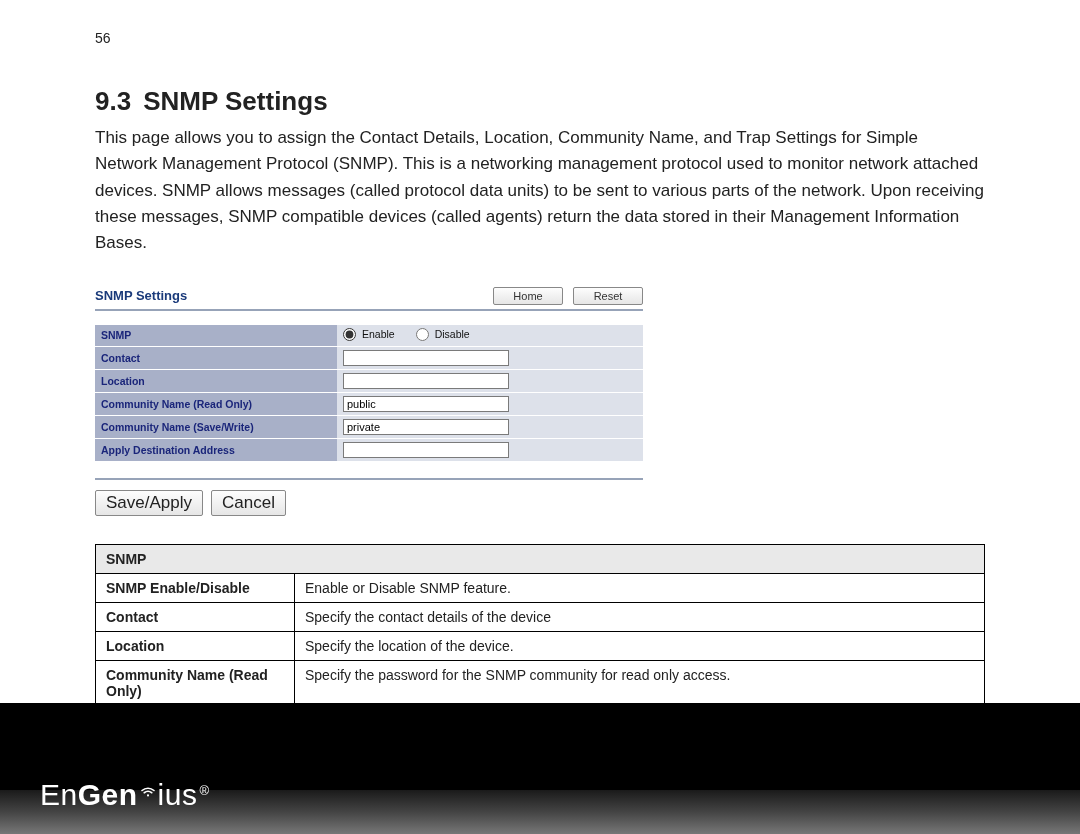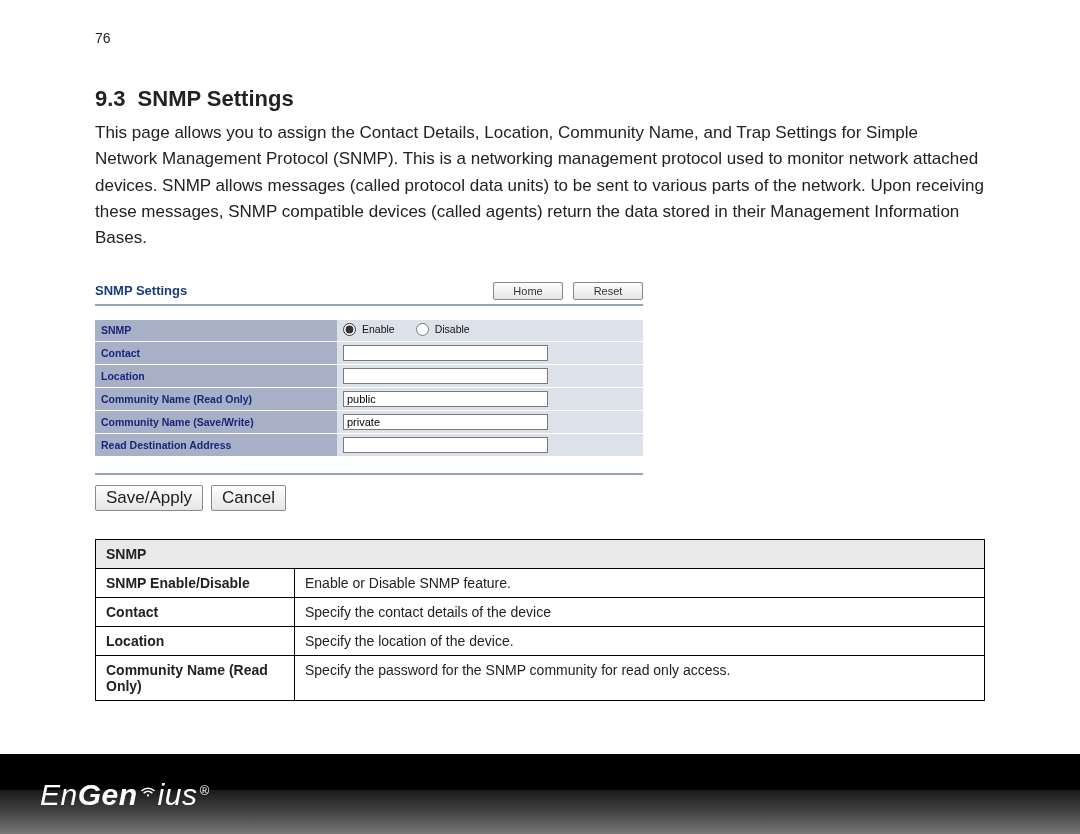--- a/index.html
+++ b/index.html
@@ -14,21 +14,21 @@
   }
   .page {
     padding: 30px 95px 0 95px;
     box-sizing: border-box;
   }
   .page-number {
     font-size: 14px;
     margin-bottom: 40px;
   }
   .section-heading {
-    font-size: 22px;
+    font-size: 26px;
     font-weight: 700;
     margin: 0 0 8px 0;
   }
   .section-heading .num { margin-right: 12px; }
   .intro {
     font-size: 17px;
     line-height: 1.55;
     margin: 0 0 30px 0;
   }
 
@@ -81,21 +81,21 @@
     width: 230px;
     padding: 4px 6px;
     border-bottom: 1px solid #fff;
   }
   table.form .val {
     background: #dde1ea;
     padding: 3px 6px;
     color: #111;
   }
   table.form .val input[type=text] {
-    width: 205px;
+    width: 166px;
     font-size: 11px;
     padding: 1px 3px;
     border: 1px solid #7a7a7a;
     background: #fff;
     font-family: Verdana, Arial, sans-serif;
     box-sizing: border-box;
   }
   table.form .val .radio-wrap {
     display: inline-flex;
     align-items: flex-start;
@@ -143,24 +143,23 @@
     width: 178px;
     font-weight: 700;
   }
 
   
   .footer {
     position: absolute;
     left: 0;
     right: 0;
     bottom: 0;
-    height: 80px;
+    height: 131px;
     background: #000;
     overflow: hidden;
-    font-style: italic;
   }
   .footer .fade {
     position: absolute;
     left: 0; right: 0; bottom: 0;
     height: 44px;
     background: linear-gradient(#1a1a1a, #444, #777);
   }
   .footer .logo {
     position: absolute;
     left: 40px;
@@ -184,21 +183,21 @@
     font-size: 13px;
     position: relative;
     top: -14px;
     left: 2px;
   }
 </style>
 </head>
 <body>
 
 <div class="page">
-  <div class="page-number">76</div>
+  <div class="page-number">56</div>
 
   <h2 class="section-heading">
     <span class="num">9.3</span><span>SNMP Settings</span>
   </h2>
 
   <p class="intro">This page allows you to assign the Contact Details, Location, Community Name, and Trap Settings for Simple Network Management Protocol (SNMP). This is a networking management protocol used to monitor network attached devices. SNMP allows messages (called protocol data units) to be sent to various parts of the network. Upon receiving these messages, SNMP compatible devices (called agents) return the data stored in their Management Information Bases.</p>
 
   <div class="settings-panel">
     <div class="settings-header">
       <div class="settings-title">SNMP Settings</div>
@@ -233,21 +232,21 @@
       </tr>
       <tr>
         <td class="label">Community Name (Read Only)</td>
         <td class="val"><input type="text" value="public" style=""></td>
       </tr>
       <tr>
         <td class="label">Community Name (Save/Write)</td>
         <td class="val"><input type="text" value="private" style=""></td>
       </tr>
       <tr>
-        <td class="label">Read Destination Address</td>
+        <td class="label">Apply Destination Address</td>
         <td class="val"><input type="text" value="" style=""></td>
       </tr>
     </tbody>
       </table>
 
     <div class="form-rule"></div>
 
     <div class="action-buttons">
       <span class="act-btn">Save/Apply</span>
       <span class="act-btn">Cancel</span>

